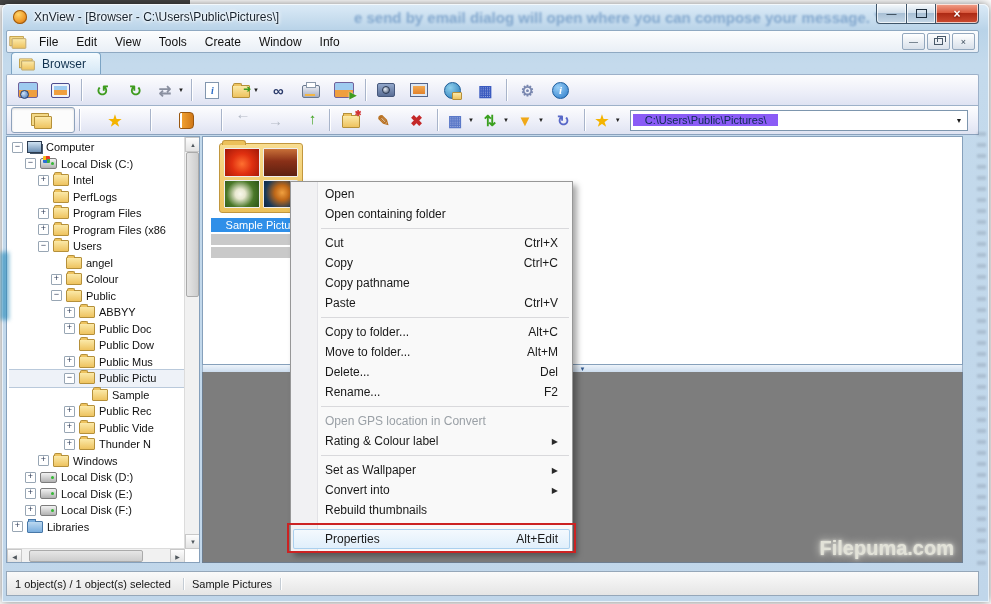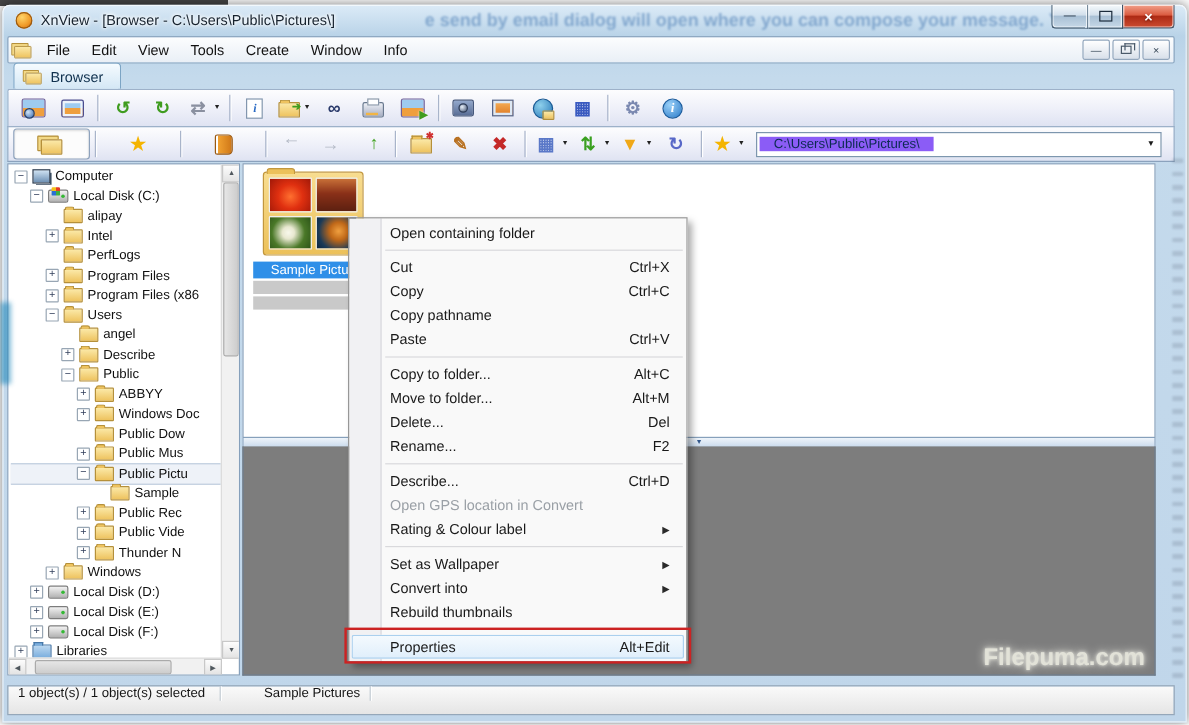--- a/index.html
+++ b/index.html
@@ -167,22 +167,22 @@
   .thumb-meta{height:11px;background:#c9c9c9;margin-top:2px;}
 
   .splitter{height:7px;flex:none;background:linear-gradient(#eef4fa,#ccdcee);display:flex;align-items:center;
        justify-content:center;position:relative;border-left:1px solid #9fb4ca;border-right:1px solid #9fb4ca;}
   .splitter .grip{font-size:6px;color:#33588c;line-height:1;}
   .preview{height:190px;flex:none;background:#7d7d7d;border:1px solid #6e7e90;border-top:none;position:relative;}
   .watermark{position:absolute;right:8px;bottom:2px;font-size:20px;font-weight:bold;color:#e2e2d8;
        text-shadow:0 0 8px rgba(255,255,245,.95),0 0 3px rgba(255,255,245,.8);}
 
   
-  .statusbar{height:23px;flex:none;display:flex;align-items:flex-start;font-size:11px;color:#141414;
-       background:linear-gradient(#fafafa,#e5e5e5);border:1px solid #95a7b9;gap:28px;}
+  .statusbar{height:23px;flex:none;display:flex;align-items:center;font-size:11px;color:#141414;
+       background:linear-gradient(#fafafa,#e5e5e5);border:1px solid #95a7b9;}
   .cell{display:flex;align-items:center;padding:0 8px;border-right:1px solid #c4ccd4;box-shadow:1px 0 0 #fff;white-space:nowrap;}
   .cell:first-child{min-width:160px;}
   .cell:last-child{flex:1;border-right:none;box-shadow:none;}
 
   
   .ctx{position:absolute;left:290px;top:181px;width:281px;z-index:40;padding:2px 0;
        background:linear-gradient(90deg,#f1f1f3 0 26px,#e2e2e6 26px 27px,#f9f9f9 27px);
        border:1px solid #979797;box-shadow:4px 4px 6px rgba(0,0,0,.35);}
   .ctx-item{height:20px;display:flex;align-items:center;padding:0 14px 0 34px;font-size:12px;color:#191919;position:relative;}
   .ctx-item .sc{margin-left:auto;}
@@ -368,25 +368,20 @@
               <span class="exp">−</span>
               <span class="tic tic-computer"></span>
               <span class="tlab">Computer</span>
             </div>
             <div class="tree-row" style="padding-left: 16px;">
               <span class="exp">−</span>
               <span class="tic tic-drive-sys"></span>
               <span class="tlab">Local Disk (C:)</span>
             </div>
             <div class="tree-row" style="padding-left: 29px;">
-              <span class="exp spacer"></span>
-              <span class="tic tic-folder"></span>
-              <span class="tlab">alipay</span>
-            </div>
-            <div class="tree-row" style="padding-left: 29px;">
               <span class="exp">+</span>
               <span class="tic tic-folder"></span>
               <span class="tlab">Intel</span>
             </div>
             <div class="tree-row" style="padding-left: 29px;">
               <span class="exp spacer"></span>
               <span class="tic tic-folder"></span>
               <span class="tlab">PerfLogs</span>
             </div>
             <div class="tree-row" style="padding-left: 29px;">
@@ -405,36 +400,36 @@
               <span class="tlab">Users</span>
             </div>
             <div class="tree-row" style="padding-left: 42px;">
               <span class="exp spacer"></span>
               <span class="tic tic-folder"></span>
               <span class="tlab">angel</span>
             </div>
             <div class="tree-row" style="padding-left: 42px;">
               <span class="exp">+</span>
               <span class="tic tic-folder"></span>
-              <span class="tlab">Describe</span>
+              <span class="tlab">Colour</span>
             </div>
             <div class="tree-row" style="padding-left: 42px;">
               <span class="exp">−</span>
               <span class="tic tic-folder"></span>
               <span class="tlab">Public</span>
             </div>
             <div class="tree-row" style="padding-left: 55px;">
               <span class="exp">+</span>
               <span class="tic tic-folder"></span>
               <span class="tlab">ABBYY</span>
             </div>
             <div class="tree-row" style="padding-left: 55px;">
               <span class="exp">+</span>
               <span class="tic tic-folder"></span>
-              <span class="tlab">Windows Doc</span>
+              <span class="tlab">Public Doc</span>
             </div>
             <div class="tree-row" style="padding-left: 55px;">
               <span class="exp spacer"></span>
               <span class="tic tic-folder"></span>
               <span class="tlab">Public Dow</span>
             </div>
             <div class="tree-row" style="padding-left: 55px;">
               <span class="exp">+</span>
               <span class="tic tic-folder"></span>
               <span class="tlab">Public Mus</span>
@@ -531,20 +526,23 @@
         <div class="cell">Sample Pictures</div>
         <div class="cell"></div>
       </div>
   </div>
 </div>
 
 <div class="smudge-left"></div>
 
 <div class="ctx" id="context-menu">
   <div class="redbox"></div>
+<div class="ctx-item">
+      <span class="lab">Open</span>
+    </div>
     <div class="ctx-item">
       <span class="lab">Open containing folder</span>
     </div>
     <div class="ctx-sep"></div>
     <div class="ctx-item">
       <span class="lab">Cut</span>
       <span class="sc">Ctrl+X</span>
     </div>
     <div class="ctx-item">
       <span class="lab">Copy</span>
@@ -568,24 +566,20 @@
     </div>
     <div class="ctx-item">
       <span class="lab">Delete...</span>
       <span class="sc">Del</span>
     </div>
     <div class="ctx-item">
       <span class="lab">Rename...</span>
       <span class="sc">F2</span>
     </div>
     <div class="ctx-sep"></div>
-    <div class="ctx-item">
-      <span class="lab">Describe...</span>
-      <span class="sc">Ctrl+D</span>
-    </div>
     <div class="ctx-item disabled">
       <span class="lab">Open GPS location in Convert</span>
     </div>
     <div class="ctx-item">
       <span class="lab">Rating &amp; Colour label</span>
       <span class="sub">▶</span>
     </div>
     <div class="ctx-sep"></div>
     <div class="ctx-item">
       <span class="lab">Set as Wallpaper</span>

